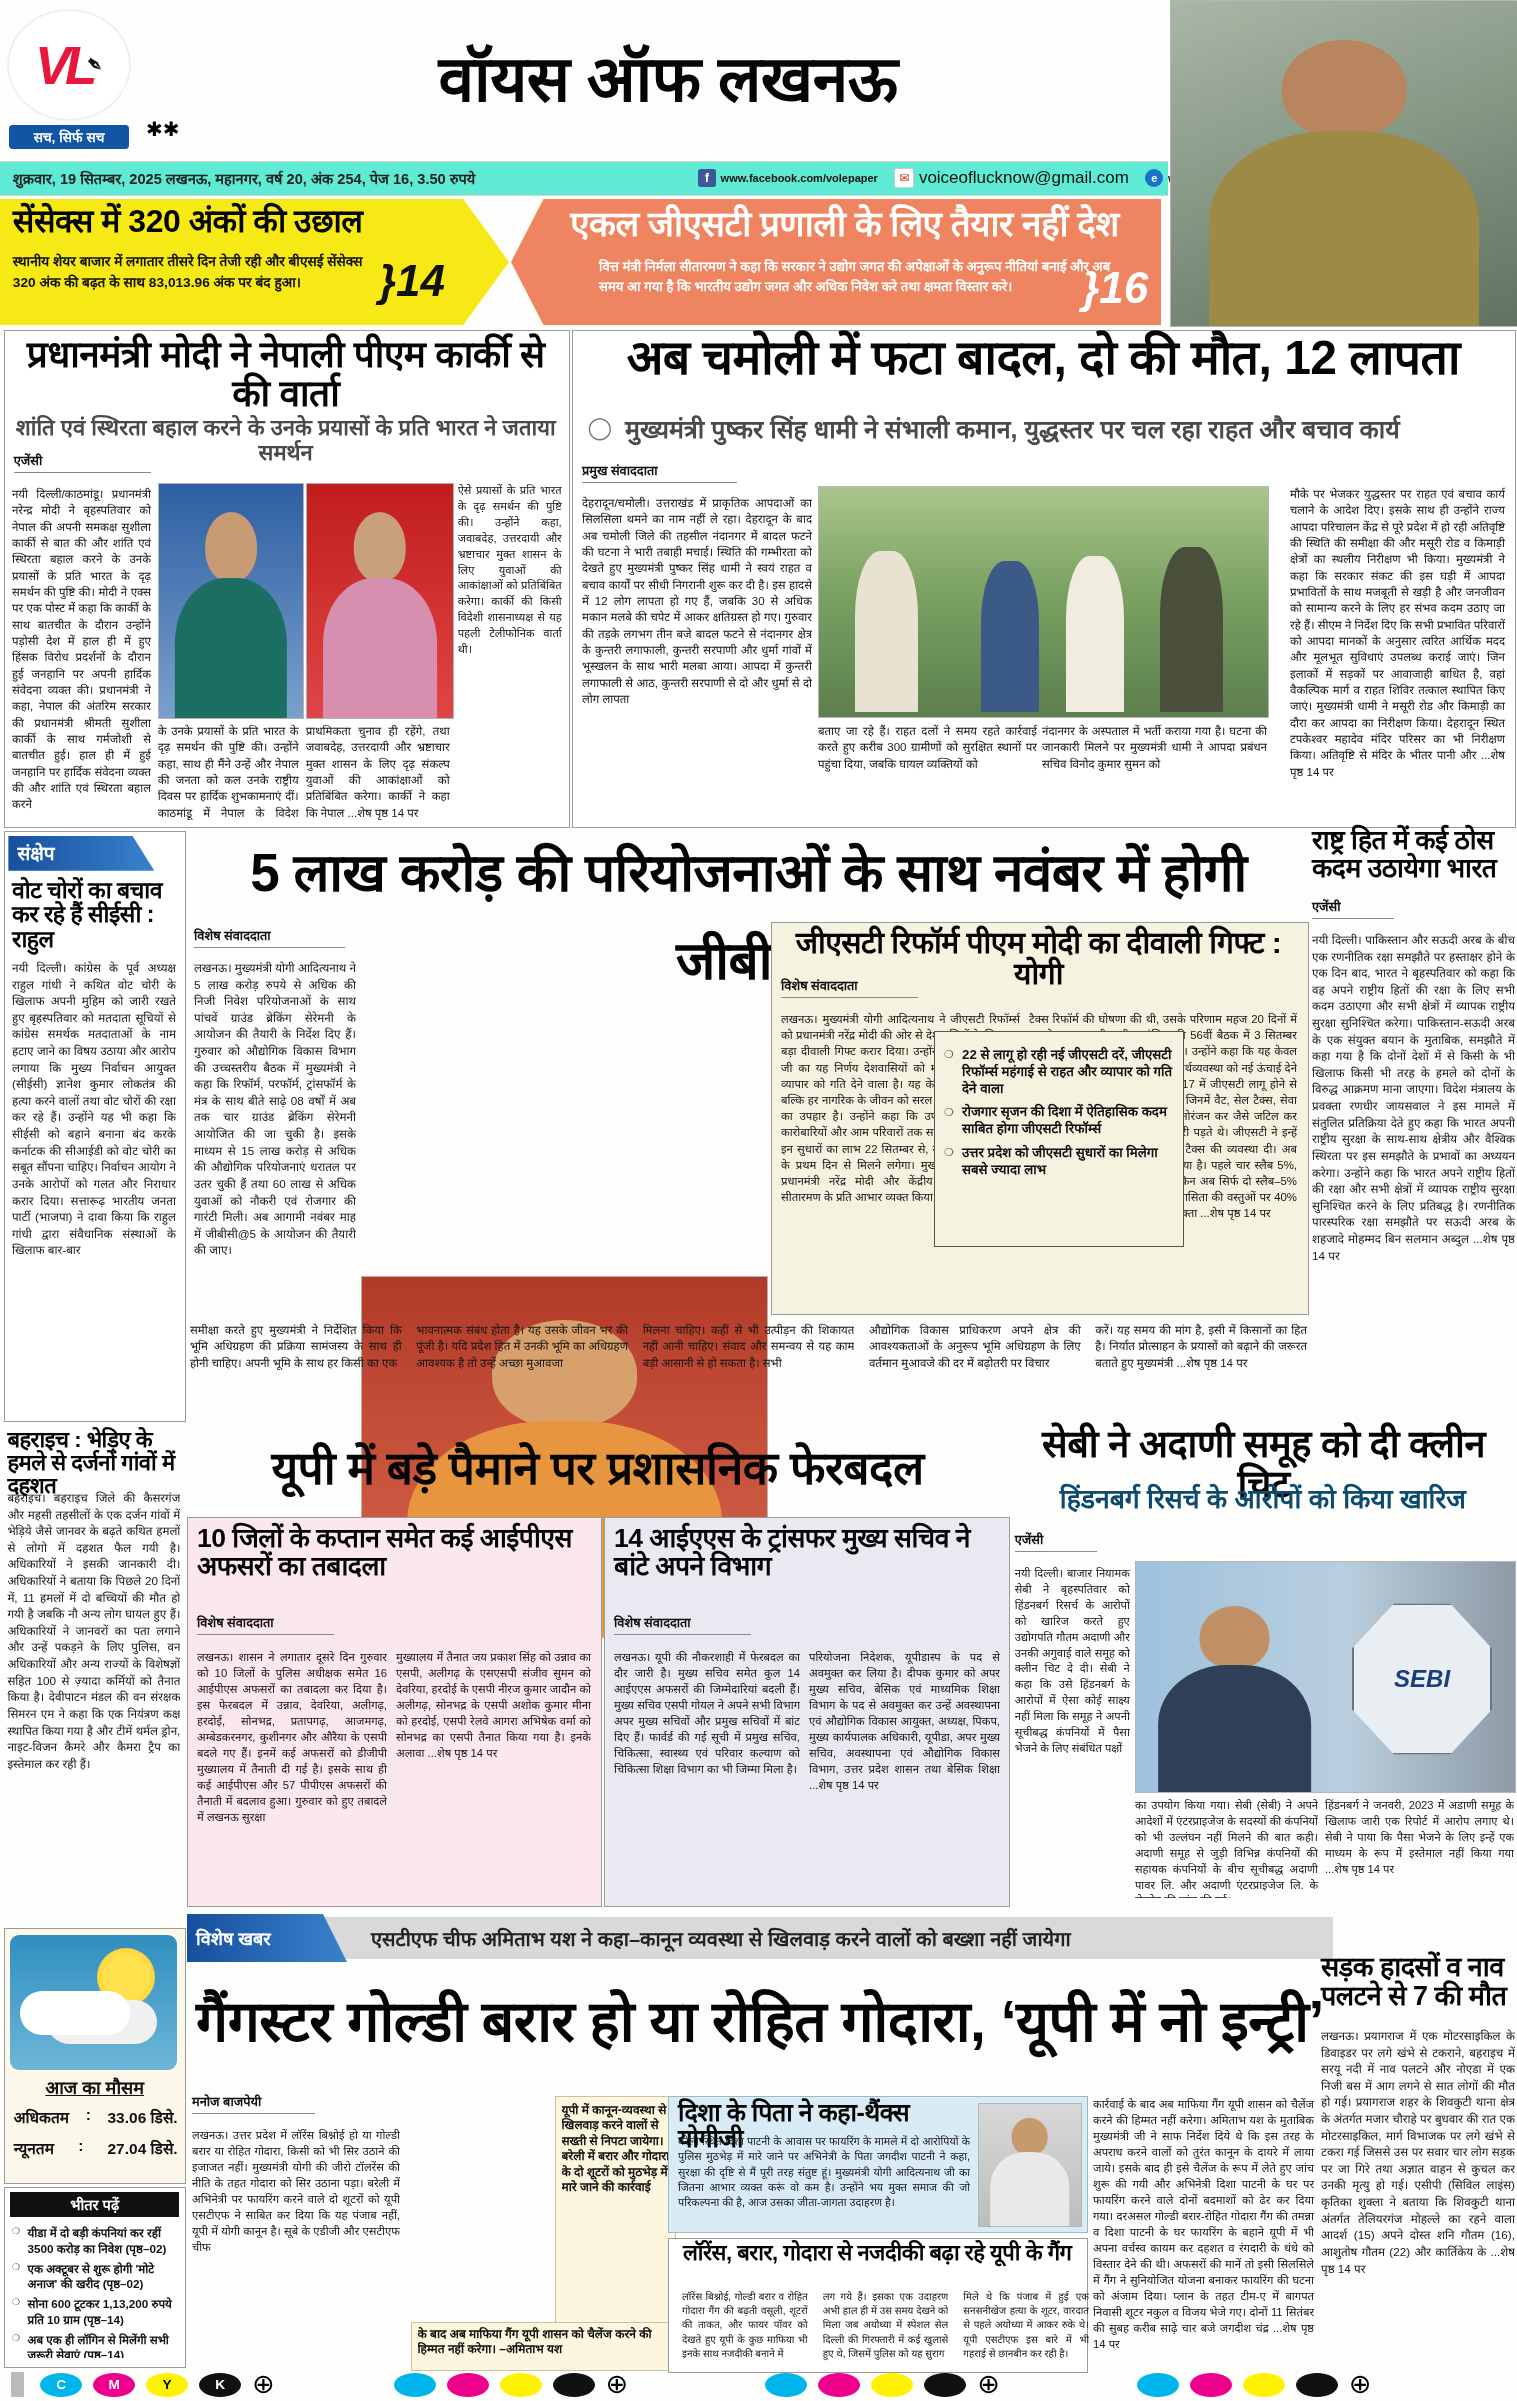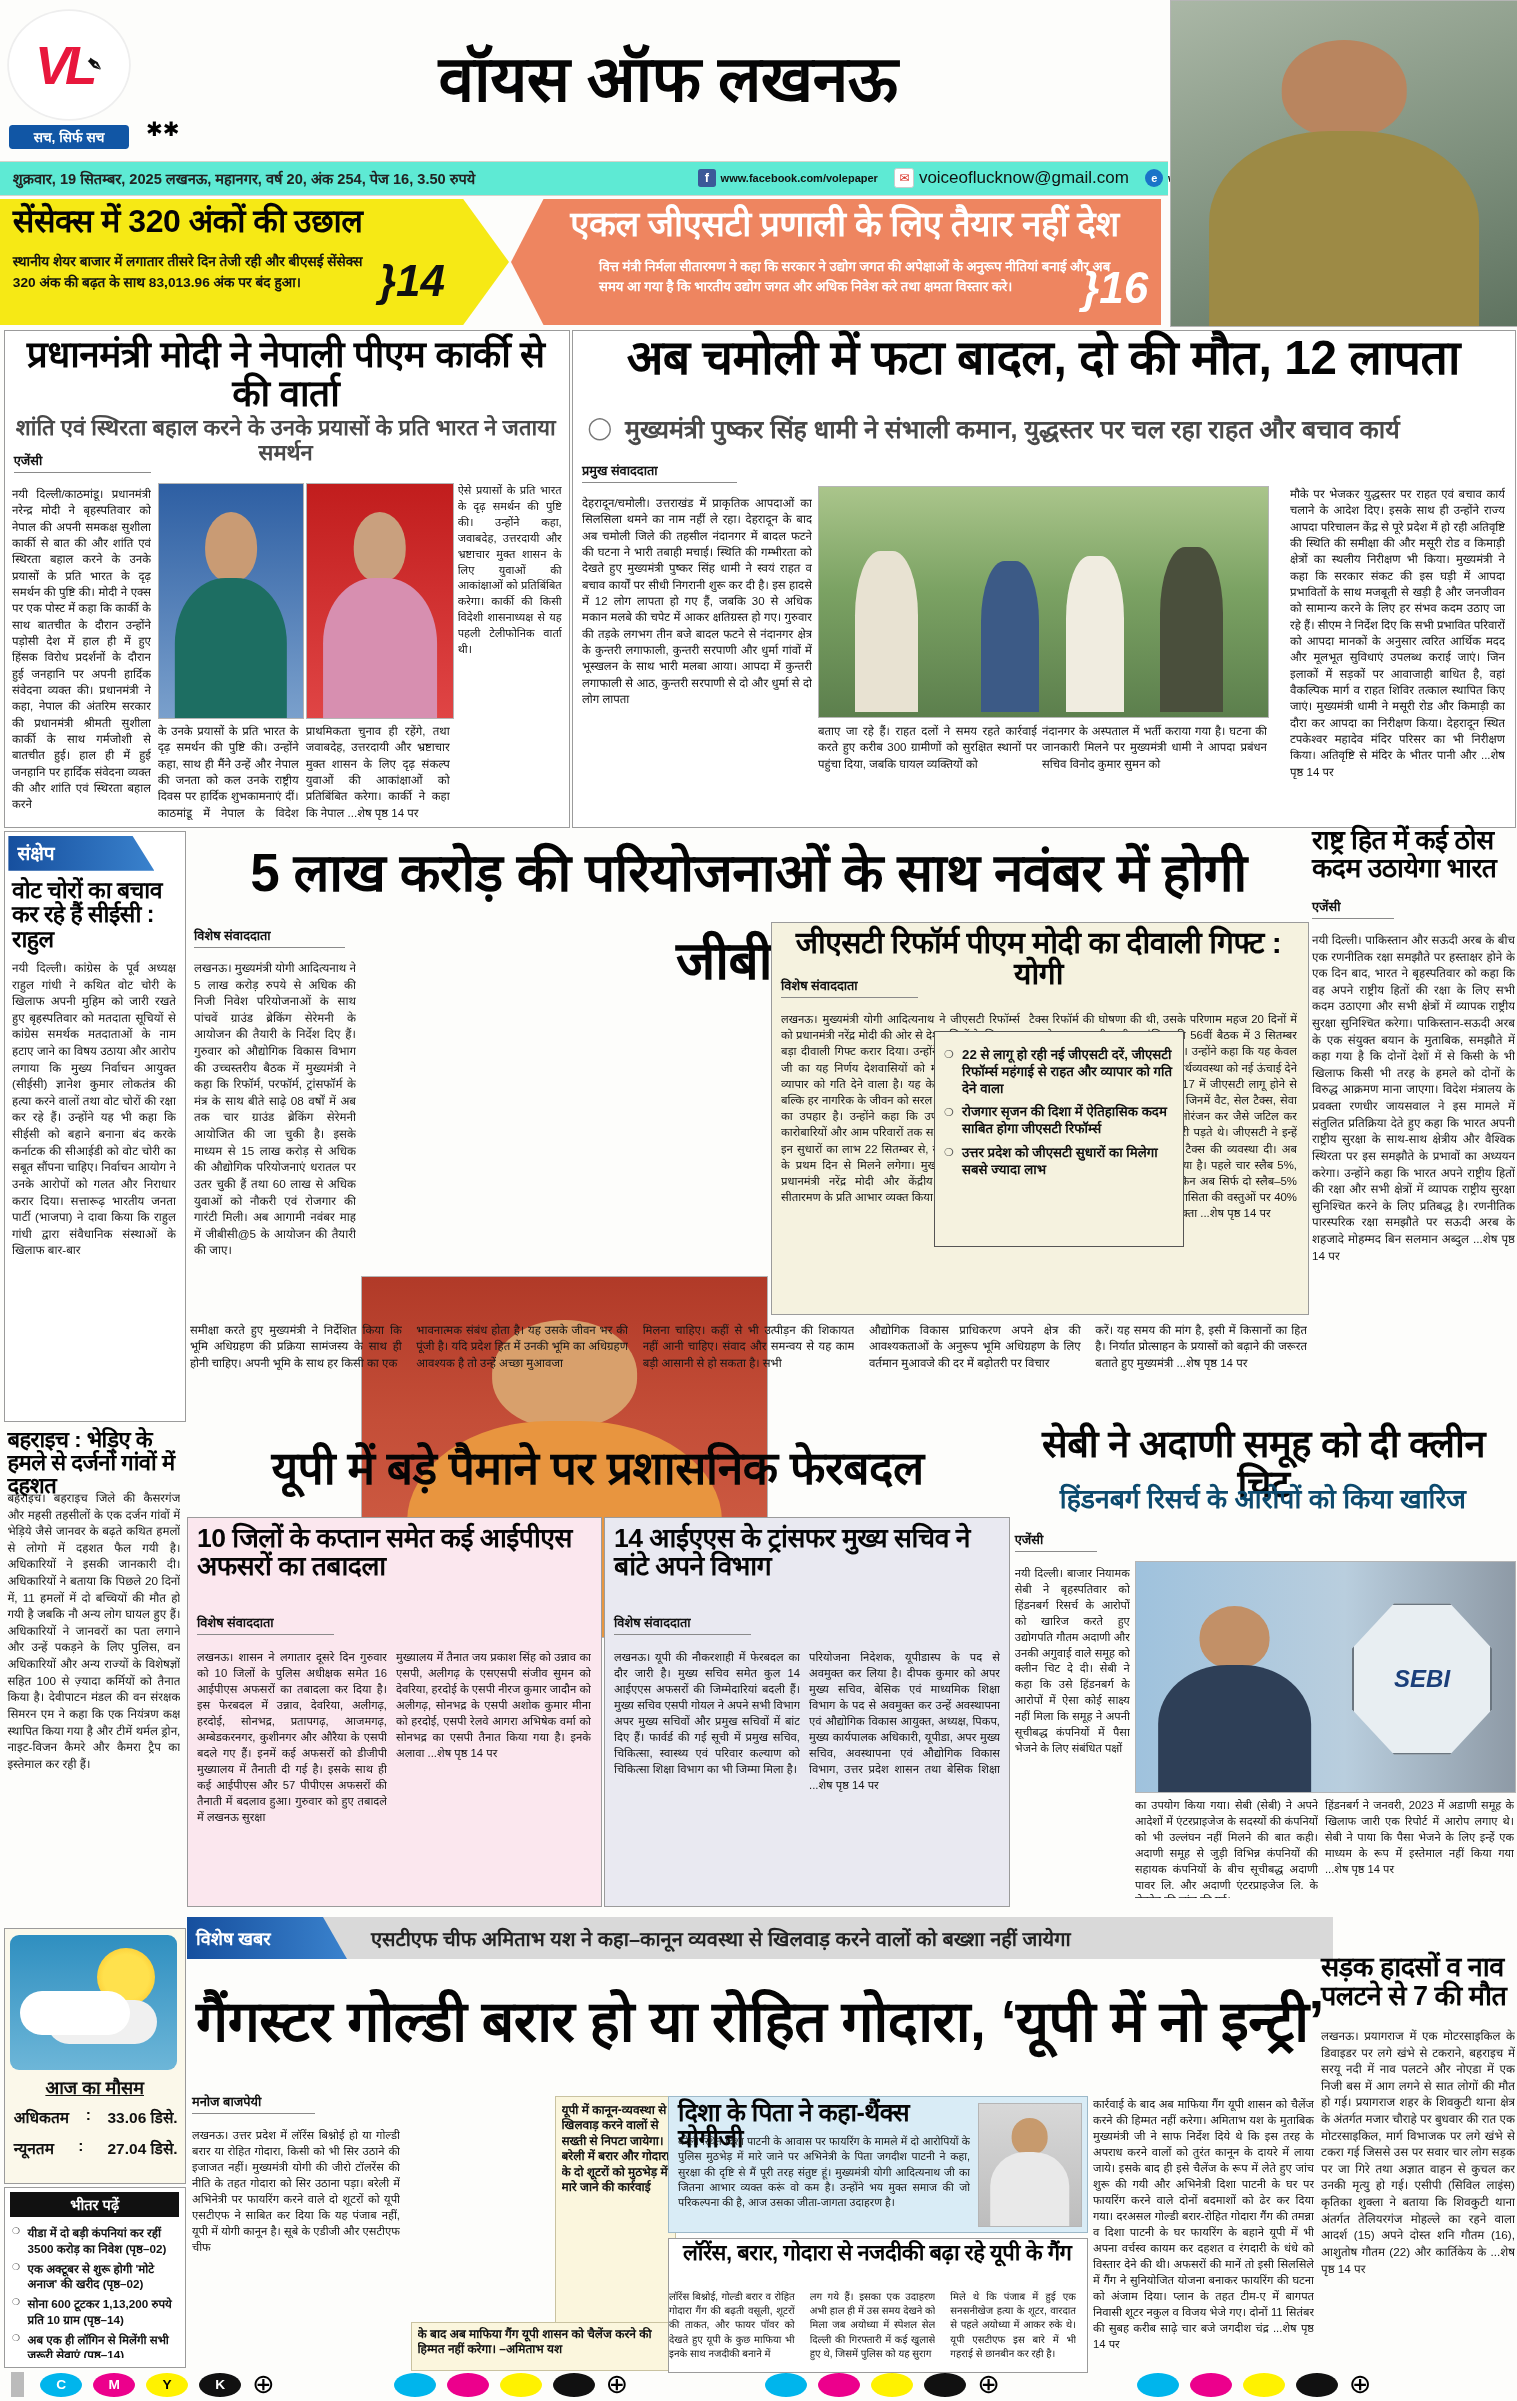--- a/index.html
+++ b/index.html
@@ -221,21 +221,21 @@
     <div class="center" style="margin:3.7px 5.5px;background:#111;color:#fff;font-weight:800;font-size:14.6px;padding:2.7px 0;">भीतर पढ़ें</div>
     <div style="padding:0 7.3px;overflow:hidden;height:137px;">
         <div class="inside-item">यीडा में दो बड़ी कंपनियां कर रहीं 3500 करोड़ का निवेश (पृष्ठ–02)</div>
         <div class="inside-item">एक अक्टूबर से शुरू होगी 'मोटे अनाज' की खरीद (पृष्ठ–02)</div>
         <div class="inside-item">सोना 600 टूटकर 1,13,200 रुपये प्रति 10 ग्राम (पृष्ठ–14)</div>
         <div class="inside-item">अब एक ही लॉगिन से मिलेंगी सभी जरूरी सेवाएं (पृष्ठ–14)</div>
       </div>
   </div>
 
   <div class="abs strip-grey" style="left:187px;top:1917px;width:1146px;height:42px;">
-    <div class="tag-blue" style="width:151px;height:42px;font-size:18px;flex:0 0 auto;">विशेष खबर</div>
+    <div class="tag-blue" style="width:151px;height:48px;font-size:18px;flex:0 0 auto;">विशेष खबर</div>
     <div style="font-weight:800;font-size:20px;color:#222;padding-left:24px;">एसटीएफ चीफ अमिताभ यश ने कहा–कानून व्यवस्था से खिलवाड़ करने वालों को बख्शा नहीं जायेगा</div>
   </div>
 
   <div class="abs hl center" style="left:187px;top:1962px;width:1146px;height:119px;font-size:57px;line-height:119px;">गैंगस्टर गोल्डी बरार हो या रोहित गोदारा, ‘यूपी में नो इन्ट्री’</div>
 
   <div class="abs byline" style="left:192px;top:2092px;width:123px;">मनोज बाजपेयी</div>
   <div class="abs bt" style="left:192px;top:2127px;width:208px;height:270px;font-size:11.3px;">लखनऊ। उत्तर प्रदेश में लॉरेंस बिश्नोई हो या गोल्डी बरार या रोहित गोदारा, किसी को भी सिर उठाने की इजाजत नहीं। मुख्यमंत्री योगी की जीरो टॉलरेंस की नीति के तहत गोदारा को सिर उठाना पड़ा। बरेली में अभिनेत्री पर फायरिंग करने वाले दो शूटरों को यूपी एसटीएफ ने साबित कर दिया कि यह पंजाब नहीं, यूपी में योगी कानून है। सूबे के एडीजी और एसटीएफ चीफ</div>
 
   <div class="abs" style="left:555px;top:2096px;width:108px;height:221px;background:#fbf6dd;border:0.9px solid #c9c2a0;padding:5.5px;">
     <div class="capt" style="overflow:hidden;height:208px;">यूपी में कानून-व्यवस्था से खिलवाड़ करने वालों से सख्ती से निपटा जायेगा। बरेली में बरार और गोदारा के दो शूटरों को मुठभेड़ में मारे जाने की कार्रवाई</div>
@@ -248,21 +248,21 @@
     <div class="hl" style="position:absolute;left:9px;top:1.8px;width:301px;font-size:25px;">दिशा के पिता ने कहा-थैंक्स योगीजी</div>
     <div class="bt" style="position:absolute;left:9px;top:37px;width:292px;height:93px;font-size:10.8px;">बरेली स्थित दिशा पाटनी के आवास पर फायरिंग के मामले में दो आरोपियों के पुलिस मुठभेड़ में मारे जाने पर अभिनेत्री के पिता जगदीश पाटनी ने कहा, सुरक्षा की दृष्टि से मैं पूरी तरह संतुष्ट हूं। मुख्यमंत्री योगी आदित्यनाथ जी का जितना आभार व्यक्त करूं वो कम है। उन्होंने भय मुक्त समाज की जो परिकल्पना की है, आज उसका जीता-जागता उदाहरण है।</div>
     <div class="ph person" style="position:absolute;right:5.5px;top:5.5px;width:102px;height:122px;--skin:#c79a6d;--torso:#e9e9e9;
          background:linear-gradient(180deg,#d8d8d8,#bdbdbd);"></div>
   </div>
 
   <div class="abs bt" style="left:1093px;top:2096px;width:221px;height:267px;font-size:11.3px;">कार्रवाई के बाद अब माफिया गैंग यूपी शासन को चैलेंज करने की हिम्मत नहीं करेगा। अमिताभ यश के मुताबिक मुख्यमंत्री जी ने साफ निर्देश दिये थे कि इस तरह के अपराध करने वालों को तुरंत कानून के दायरे में लाया जाये। इसके बाद ही इसे चैलेंज के रूप में लेते हुए जांच शुरू की गयी और अभिनेत्री दिशा पाटनी के घर पर फायरिंग करने वाले दोनों बदमाशों को ढेर कर दिया गया। दरअसल गोल्डी बरार-रोहित गोदारा गैंग की तमन्ना व दिशा पाटनी के घर फायरिंग के बहाने यूपी में भी अपना वर्चस्व कायम कर दहशत व रंगदारी के धंधे को विस्तार देने की थी। अफसरों की मानें तो इसी सिलसिले में गैंग ने सुनियोजित योजना बनाकर फायरिंग की घटना को अंजाम दिया। प्लान के तहत टीम-ए में बागपत निवासी शूटर नकुल व विजय भेजे गए। दोनों 11 सितंबर की सुबह करीब साढ़े चार बजे जगदीश चंद्र   ...शेष पृष्ठ 14 पर</div>
 
   <div class="abs box" style="left:668px;top:2238px;width:418px;height:133px;">
     <div class="hl center" style="position:absolute;left:3.7px;top:1.8px;width:409px;font-size:22px;">लॉरेंस, बरार, गोदारा से नजदीकी बढ़ा रहे यूपी के गैंग</div>
-    <div style="position:absolute;left:0;top:51px;width:407px;height:77px;display:flex;gap:15px;">
+    <div style="position:absolute;left:13px;top:51px;width:407px;height:77px;display:flex;gap:15px;">
       <div class="bt" style="width:130px;font-size:10px;">लॉरेंस बिश्नोई, गोल्डी बरार व रोहित गोदारा गैंग की बढ़ती वसूली, शूटरों की ताकत, और फायर पॉवर को देखते हुए यूपी के कुछ माफिया भी इनके साथ नजदीकी बनाने में</div>
       <div class="bt" style="width:130px;font-size:10px;">लग गये हैं। इसका एक उदाहरण अभी हाल ही में उस समय देखने को मिला जब अयोध्या में स्पेशल सेल दिल्ली की गिरफ्तारी में कई खुलासे हुए थे, जिसमें पुलिस को यह सुराग</div>
       <div class="bt" style="width:130px;font-size:10px;">मिले थे कि पंजाब में हुई एक सनसनीखेज हत्या के शूटर, वारदात से पहले अयोध्या में आकर रुके थे। यूपी एसटीएफ इस बारे में भी गहराई से छानबीन कर रही है।</div>
     </div>
   </div>
 
   <div class="abs" style="left:1321px;top:1953px;width:194px;height:420px;">
     <div class="hl" style="position:absolute;left:0;top:0;width:194px;font-size:27px;">सड़क हादसों व नाव पलटने से 7 की मौत</div>
     <div class="bt" style="position:absolute;left:0;top:75px;width:194px;height:341px;font-size:11.7px;">लखनऊ। प्रयागराज में एक मोटरसाइकिल के डिवाइडर पर लगे खंभे से टकराने, बहराइच में सरयू नदी में नाव पलटने और नोएडा में एक निजी बस में आग लगने से सात लोगों की मौत हो गई। प्रयागराज शहर के शिवकुटी थाना क्षेत्र के अंतर्गत मजार चौराहे पर बुधवार की रात एक मोटरसाइकिल, मार्ग विभाजक पर लगे खंभे से टकरा गई जिससे उस पर सवार चार लोग सड़क पर जा गिरे तथा अज्ञात वाहन से कुचल कर उनकी मृत्यु हो गई। एसीपी (सिविल लाइंस) कृतिका शुक्ला ने बताया कि शिवकुटी थाना अंतर्गत तेलियरगंज मोहल्ले का रहने वाला आदर्श (15) अपने दोस्त शनि गौतम (16), आशुतोष गौतम (22) और कार्तिकेय के   ...शेष पृष्ठ 14 पर</div>
   </div>

